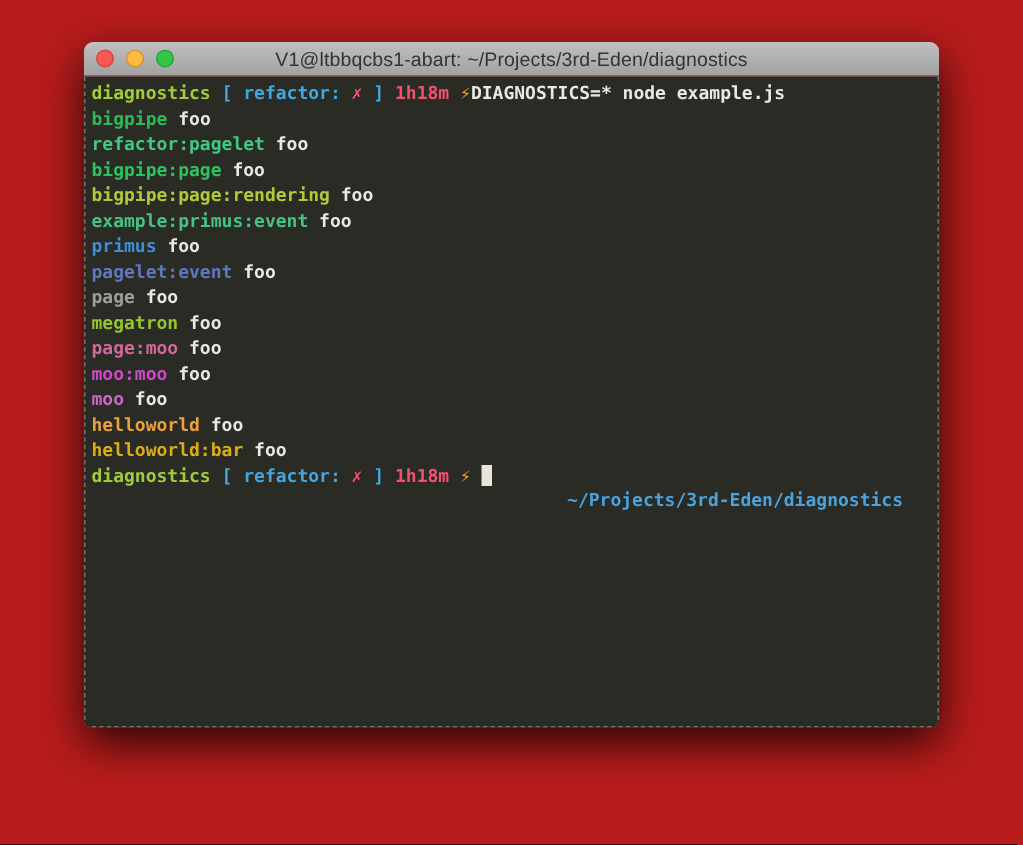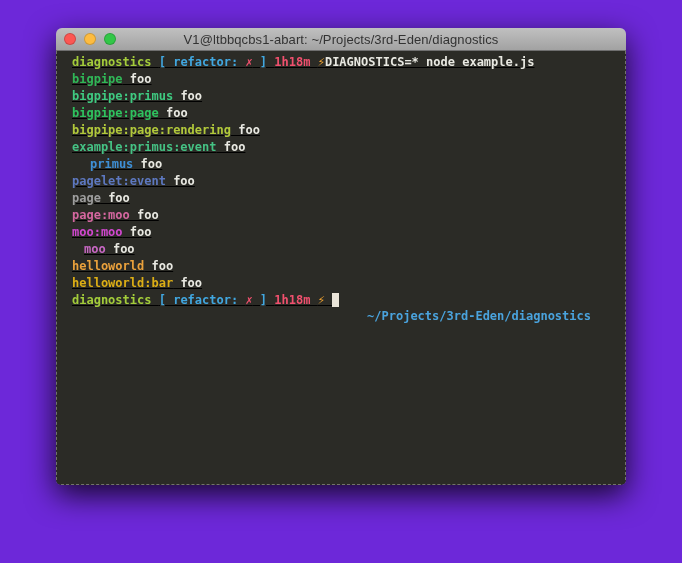--- a/index.html
+++ b/index.html
@@ -1,36 +1,36 @@
 <!DOCTYPE html>
 <html><head>
 <meta charset="utf-8">
 <style>
   html,body{margin:0;padding:0;background:#000;width:682px;height:563px;overflow:hidden;}
-  .stage{position:relative;width:682px;height:563px;background:#6d28d9;}
+  .stage{position:relative;width:682px;height:563px;background:#b91c1c;}
   .window{
     position:absolute;left:56px;top:28px;width:570px;height:457px;
     border-radius:6px 6px 5px 5px;overflow:hidden;
     box-shadow:0 10px 30px rgba(0,0,0,0.8);
   }
   .titlebar{
     height:22px;background:linear-gradient(#c0c0c0,#a2a2a2);
     border-bottom:1px solid #6f6f6f;
     display:flex;align-items:center;justify-content:center;position:relative;
     font-family:"Liberation Sans",sans-serif;font-size:13px;color:#333;
   }
   .lights{position:absolute;left:8px;top:5px;display:flex;gap:8px;}
   .light{width:12px;height:12px;border-radius:50%;border:1px solid rgba(0,0,0,0.18);box-sizing:border-box;}
   .titletext{font-weight:400;letter-spacing:0.1px;}
   .terminal{
     box-sizing:border-box;height:434px;background:#2b2b26;
     border:1px dashed rgba(175,175,165,0.55);border-top:none;
-    padding:3px 15px;
+    padding:3px 4px;
     font-family:"DejaVu Sans Mono","Liberation Mono",monospace;
-    font-size:12px;line-height:17px;font-weight:bold;text-decoration:underline;
+    font-size:12px;line-height:17px;font-weight:bold;
   }
   .line{white-space:pre;position:relative;height:17px;}
   .cursor{display:inline-block;width:7px;height:14px;vertical-align:-3px;}
   .rprompt{position:absolute;right:19px;top:16px;}
 </style>
 </head>
 <body>
 
 <div class="stage">
   <div class="window">
@@ -38,28 +38,29 @@
       <div class="lights">
         <span class="light" style="background: rgb(252, 87, 83);"></span>
         <span class="light" style="background: rgb(253, 188, 64);"></span>
         <span class="light" style="background: rgb(51, 199, 72);"></span>
       </div>
       <span class="titletext">V1@ltbbqcbs1-abart: ~/Projects/3rd-Eden/diagnostics</span>
     </div>
     <div class="terminal" style="background: rgb(43, 43, 38);">
         <div class="line"><span style="color: rgb(163, 204, 58);">diagnostics </span><span style="color: rgb(65, 167, 224);">[ refactor: </span><span style="color: rgb(241, 80, 110);">✗</span><span style="color: rgb(65, 167, 224);"> ] </span><span style="color: rgb(241, 80, 110);">1h18m </span><span style="color: rgb(240, 162, 48);">⚡</span><span style="color: rgb(233, 233, 226);">DIAGNOSTICS=* node example.js</span></div>
         <div class="line"><span style="color: rgb(48, 184, 87);">bigpipe</span><span style="color: rgb(233, 233, 226);"> foo</span></div>
-        <div class="line"><span style="color: rgb(63, 202, 129);">bigpipe:primus</span><span style="color: rgb(233, 233, 226);"> foo</span></div>
+        <div class="line"><span style="color: rgb(63, 202, 129);">refactor:pagelet</span><span style="color: rgb(233, 233, 226);"> foo</span></div>
         <div class="line"><span style="color: rgb(46, 194, 94);">bigpipe:page</span><span style="color: rgb(233, 233, 226);"> foo</span></div>
         <div class="line"><span style="color: rgb(178, 201, 59);">bigpipe:page:rendering</span><span style="color: rgb(233, 233, 226);"> foo</span></div>
         <div class="line"><span style="color: rgb(69, 194, 132);">example:primus:event</span><span style="color: rgb(233, 233, 226);"> foo</span></div>
-        <div class="line"><span style="color: rgb(62, 143, 214); margin-left: 18px;">primus</span><span style="color: rgb(233, 233, 226);"> foo</span></div>
+        <div class="line"><span style="color: rgb(62, 143, 214);">primus</span><span style="color: rgb(233, 233, 226);"> foo</span></div>
         <div class="line"><span style="color: rgb(93, 120, 192);">pagelet:event</span><span style="color: rgb(233, 233, 226);"> foo</span></div>
         <div class="line"><span style="color: rgb(158, 158, 158);">page</span><span style="color: rgb(233, 233, 226);"> foo</span></div>
+        <div class="line"><span style="color: rgb(148, 196, 46);">megatron</span><span style="color: rgb(233, 233, 226);"> foo</span></div>
         <div class="line"><span style="color: rgb(212, 103, 159);">page:moo</span><span style="color: rgb(233, 233, 226);"> foo</span></div>
         <div class="line"><span style="color: rgb(210, 71, 208);">moo:moo</span><span style="color: rgb(233, 233, 226);"> foo</span></div>
-        <div class="line"><span style="color: rgb(201, 104, 197); margin-left: 12px;">moo</span><span style="color: rgb(233, 233, 226);"> foo</span></div>
+        <div class="line"><span style="color: rgb(201, 104, 197);">moo</span><span style="color: rgb(233, 233, 226);"> foo</span></div>
         <div class="line"><span style="color: rgb(234, 161, 60);">helloworld</span><span style="color: rgb(233, 233, 226);"> foo</span></div>
         <div class="line"><span style="color: rgb(220, 174, 21);">helloworld:bar</span><span style="color: rgb(233, 233, 226);"> foo</span></div>
         <div class="line"><span style="color: rgb(163, 204, 58);">diagnostics </span><span style="color: rgb(65, 167, 224);">[ refactor: </span><span style="color: rgb(241, 80, 110);">✗</span><span style="color: rgb(65, 167, 224);"> ] </span><span style="color: rgb(241, 80, 110);">1h18m </span><span style="color: rgb(240, 162, 48);">⚡ </span><span class="cursor" style="background: rgb(234, 229, 217);"></span><span class="rprompt" style="color: rgb(74, 163, 221);">~/Projects/3rd-Eden/diagnostics</span></div>
       </div>
   </div>
 </div>
 
 </body></html>

